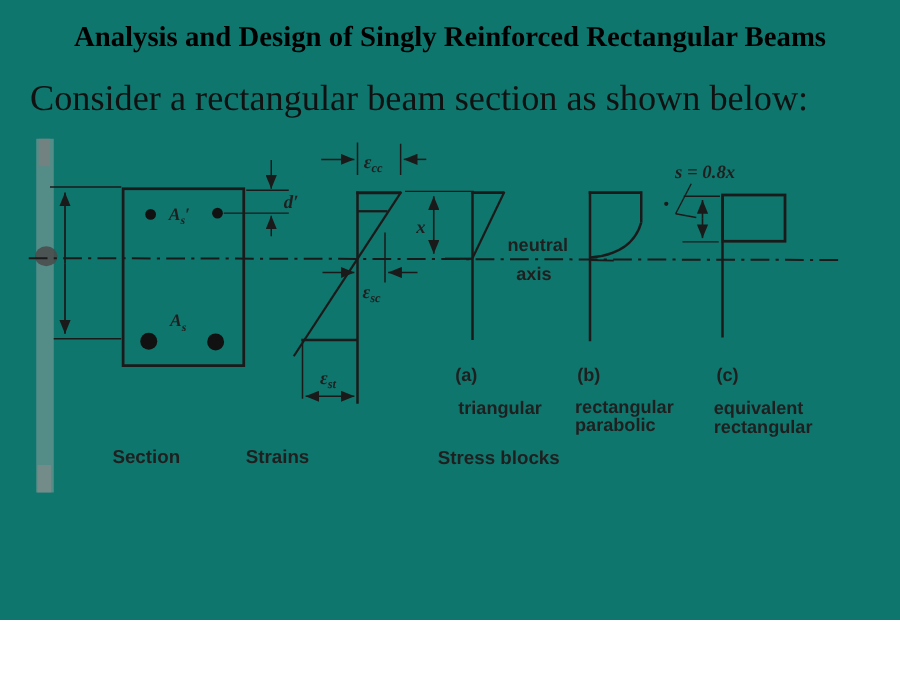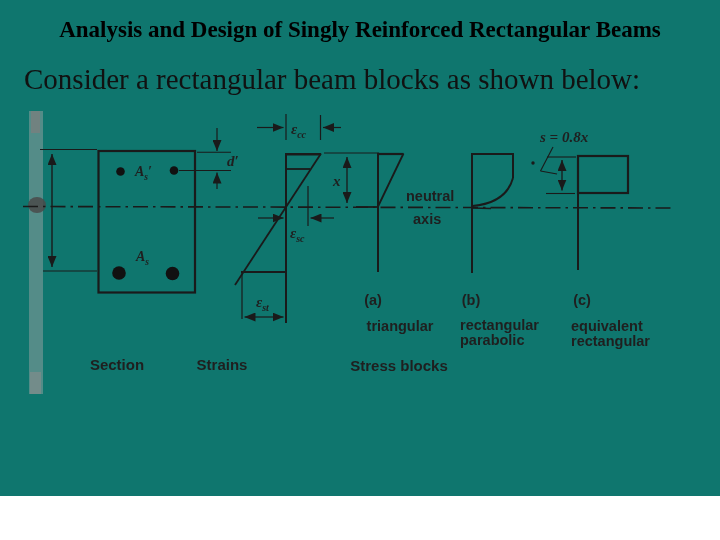--- a/index.html
+++ b/index.html
@@ -20,21 +20,21 @@
   .matha{font-family:"Liberation Serif",serif;font-style:italic;font-size:14px;font-weight:600;}
   .sub{font-size:10px;}
   .suba{font-size:9.5px;}
 </style>
 </head>
 <body>
 
 <div class="slide">
 
   <div class="slide-title">Analysis and Design of Singly Reinforced Rectangular Beams</div>
-  <div class="slide-intro">Consider a rectangular beam blocks as shown below:</div>
+  <div class="slide-intro">Consider a rectangular beam section as shown below:</div>
 
   <svg class="fig" width="720" height="540" viewBox="0 0 720 540">
     <defs>
       <marker id="ah" markerUnits="userSpaceOnUse" markerWidth="11" markerHeight="9" refX="11" refY="4.5" orient="auto">
         <path d="M0,0 L11,4.5 L0,9 Z" fill="#1a1a1a"></path>
       </marker>
     </defs>
 
     <g>
       <rect x="29" y="111" width="14" height="283" fill="#a8a8a8" opacity="0.45"></rect>

